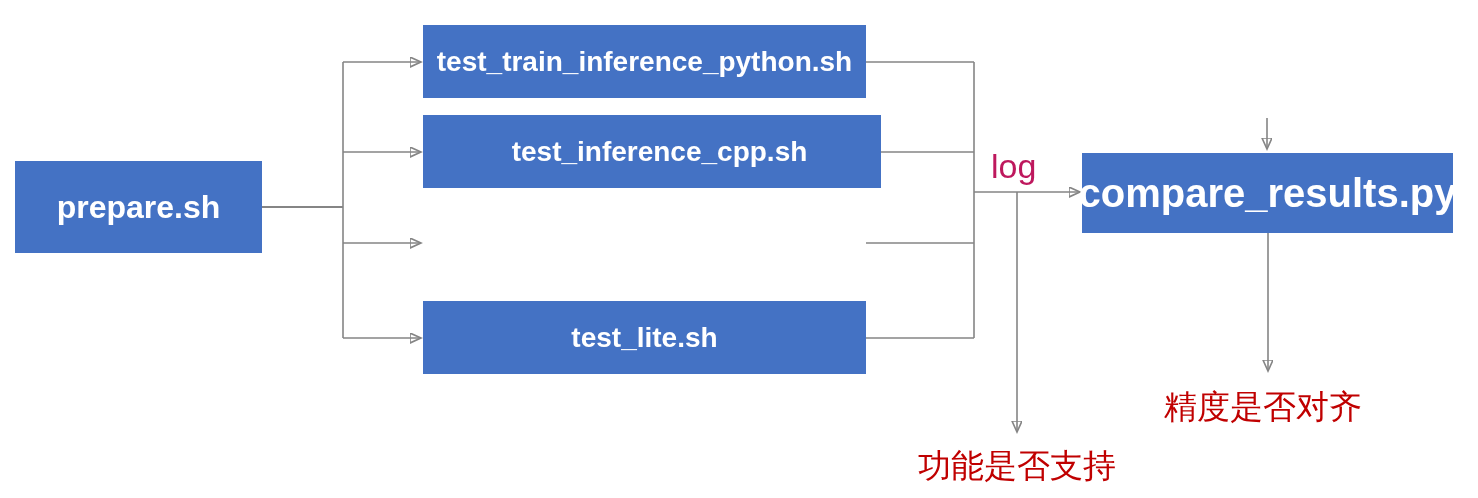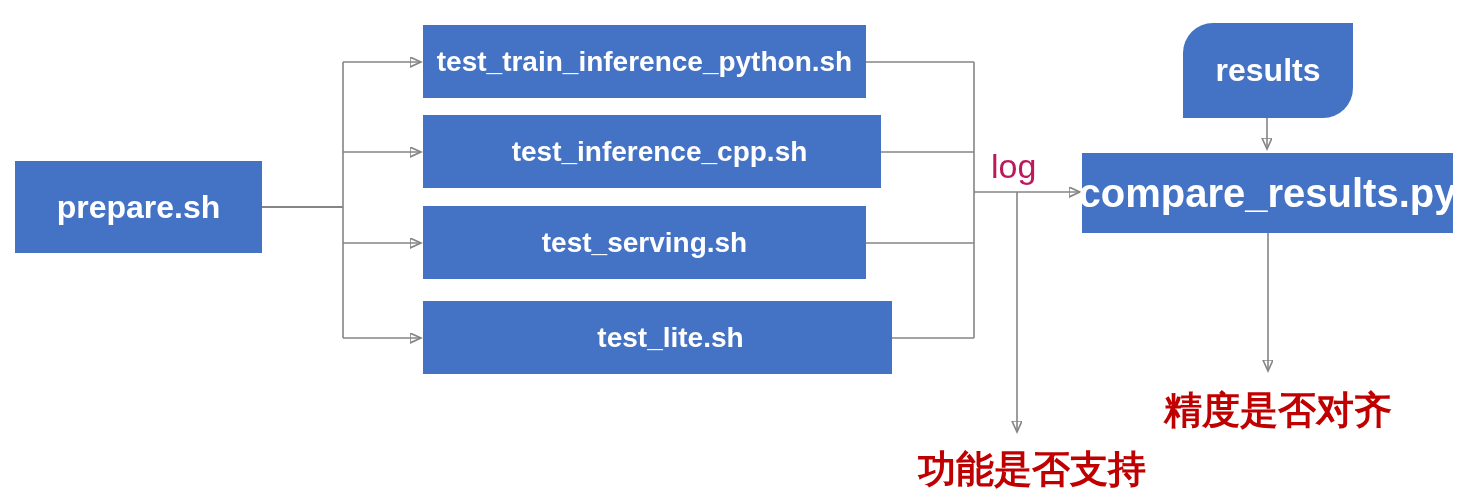--- a/index.html
+++ b/index.html
@@ -39,38 +39,38 @@
     align-items: center;
     justify-content: center;
     text-align: center;
     white-space: nowrap;
   }
   .node-prepare  { left: 15px;   top: 161px; width: 247px; height: 92px; font-size: 32px; }
   .node-test     { left: 423px;  width: 443px; height: 73px; font-size: 28px; }
   .node-test-1   { top: 25px;  }
   .node-test-2   { top: 115px; padding-left: 15px; }
   .node-test-3   { top: 206px; }
-  .node-test-4   { top: 301px; padding-left: 26px; }
+  .node-test-4   { top: 301px; }
   .node-compare  { left: 1082px; top: 153px; width: 371px; height: 80px; font-size: 40px; }
   .node-results  { left: 1183px; top: 23px;  width: 170px; height: 95px; font-size: 32px;
                    border-radius: 30px 0 30px 0; }
   .edge-label-log {
     position: absolute;
     left: 991px;
     top: 147px;
     font-size: 34px;
     color: #be185d;
     font-weight: normal;
     white-space: nowrap;
   }
   .annotation {
     position: absolute;
     color: #C00000;
-    font-size: 38px;
-    font-weight: bold;
+    font-size: 33px;
+    font-weight: normal;
     white-space: nowrap;
   }
   .annotation-function  { left: 918px;  top: 444px; }
   .annotation-precision { left: 1164px; top: 385px; }
 </style>
 </head>
 <body>
 
 <div class="canvas">
 
@@ -101,24 +101,22 @@
 
     <path d="M1267,118 V149" marker-end="url(#arw)"></path>
 
     <path d="M1268,233 V371" marker-end="url(#arw)"></path>
   </svg>
 
   <div class="node node-test node-test-1">test_train_inference_python.sh</div>
 
   <div class="node node-prepare">prepare.sh</div>
   <div class="node node-test node-test-2">test_inference_cpp.sh</div>
-  <div class="node node-test node-test-3">test_serving.sh</div>
   <div class="node node-test node-test-4">test_lite.sh</div>
 
-  <div class="node node-results">results</div>
 
   <div class="node node-compare">compare_results.py</div>
 
   <div class="edge-label-log">log</div>
 
   <div class="annotation annotation-function">功能是否支持</div>
 
   <div class="annotation annotation-precision">精度是否对齐</div>
 
 </div>

